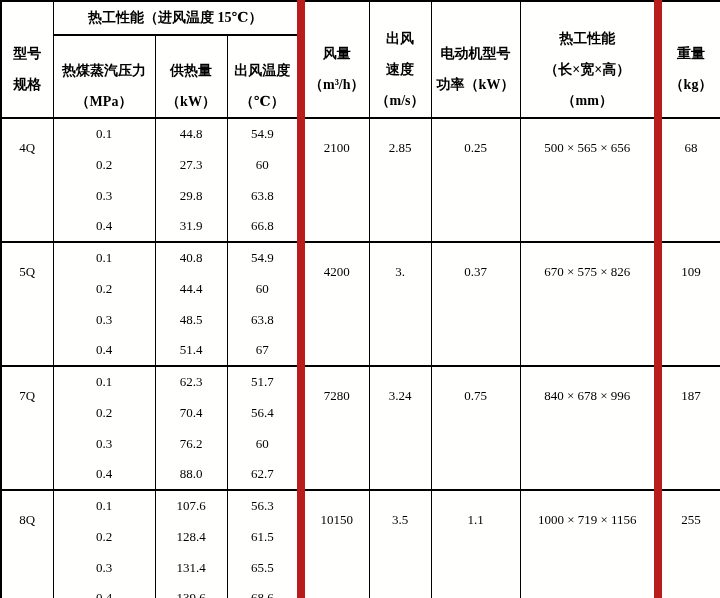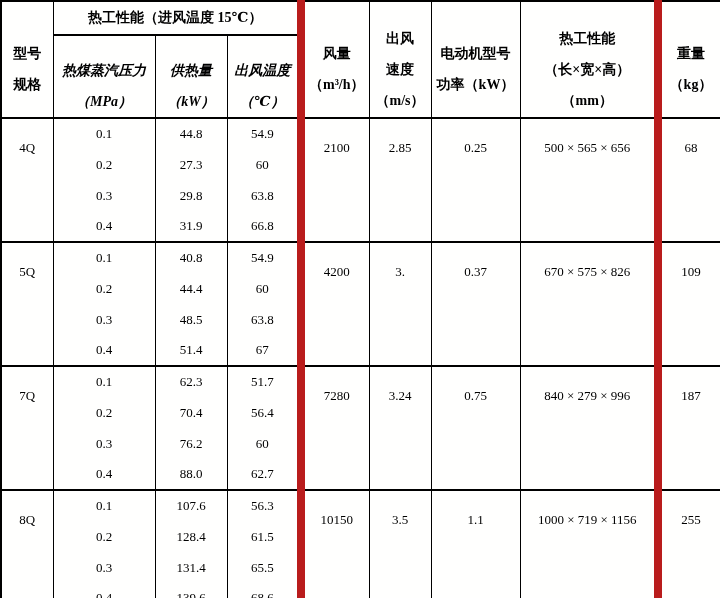--- a/index.html
+++ b/index.html
@@ -26,21 +26,21 @@
     padding: 0;
     text-align: center;
     color: #000;
     overflow: hidden;
   }
   thead th {
     font-weight: bold;
     font-size: 14px;
   }
   .th-thermal { border-bottom: 2px solid #000; height: 32px; }
-  tr.hr2 th { height: 64px; font-style: italic; }
+  tr.hr2 th { height: 64px; }
   .stack {
     display: flex;
     flex-direction: column;
     justify-content: center;
     align-items: center;
     height: 100%;
     margin-top: 19px;
   }
   .stack .ln { line-height: 31px; white-space: nowrap; }
   tbody td {
@@ -195,21 +195,21 @@
       </tr>
 
       <tr class="gs">
         <td rowspan="4" class="top">7Q</td>
         <td>0.1</td>
         <td>62.3</td>
         <td>51.7</td>
         <td rowspan="4" class="top bl2">7280</td>
         <td rowspan="4" class="top">3.24</td>
         <td rowspan="4" class="top">0.75</td>
-        <td rowspan="4" class="top">840 × 279 × 996</td>
+        <td rowspan="4" class="top">840 × 678 × 996</td>
         <td rowspan="4" class="top bl2">187</td>
       </tr>
       <tr>
         <td>0.2</td>
         <td>70.4</td>
         <td>56.4</td>
       </tr>
       <tr>
         <td>0.3</td>
         <td>76.2</td>

